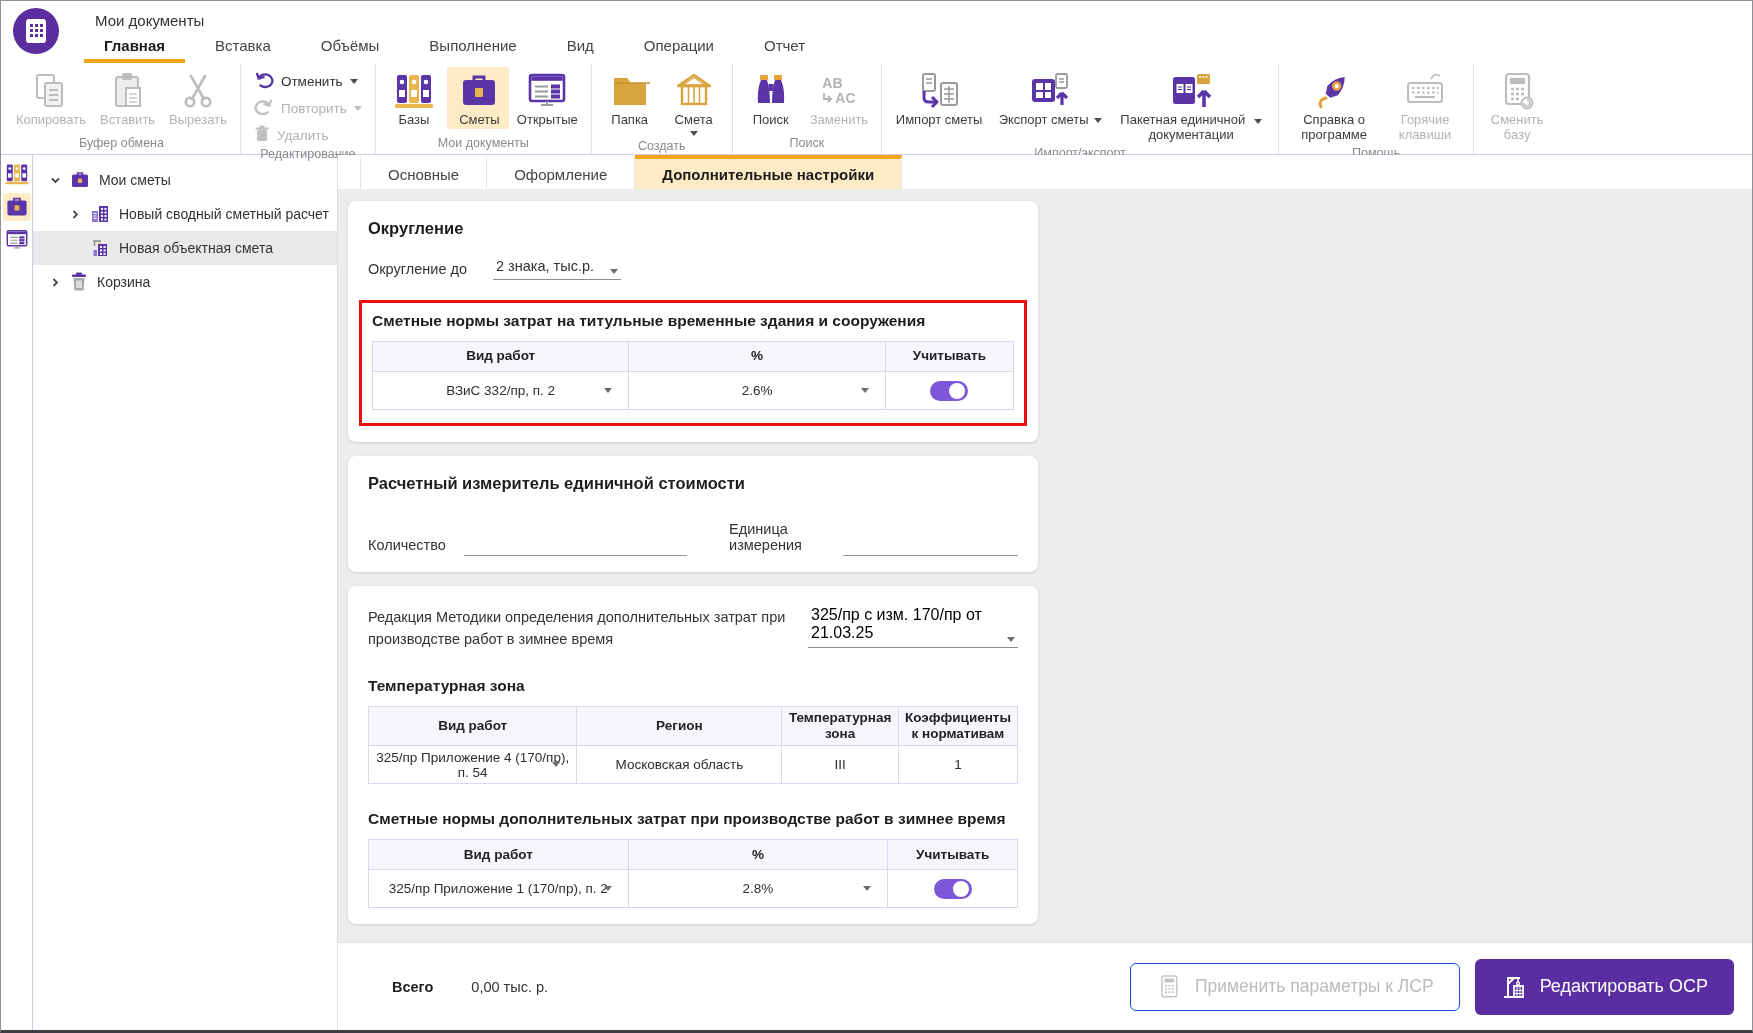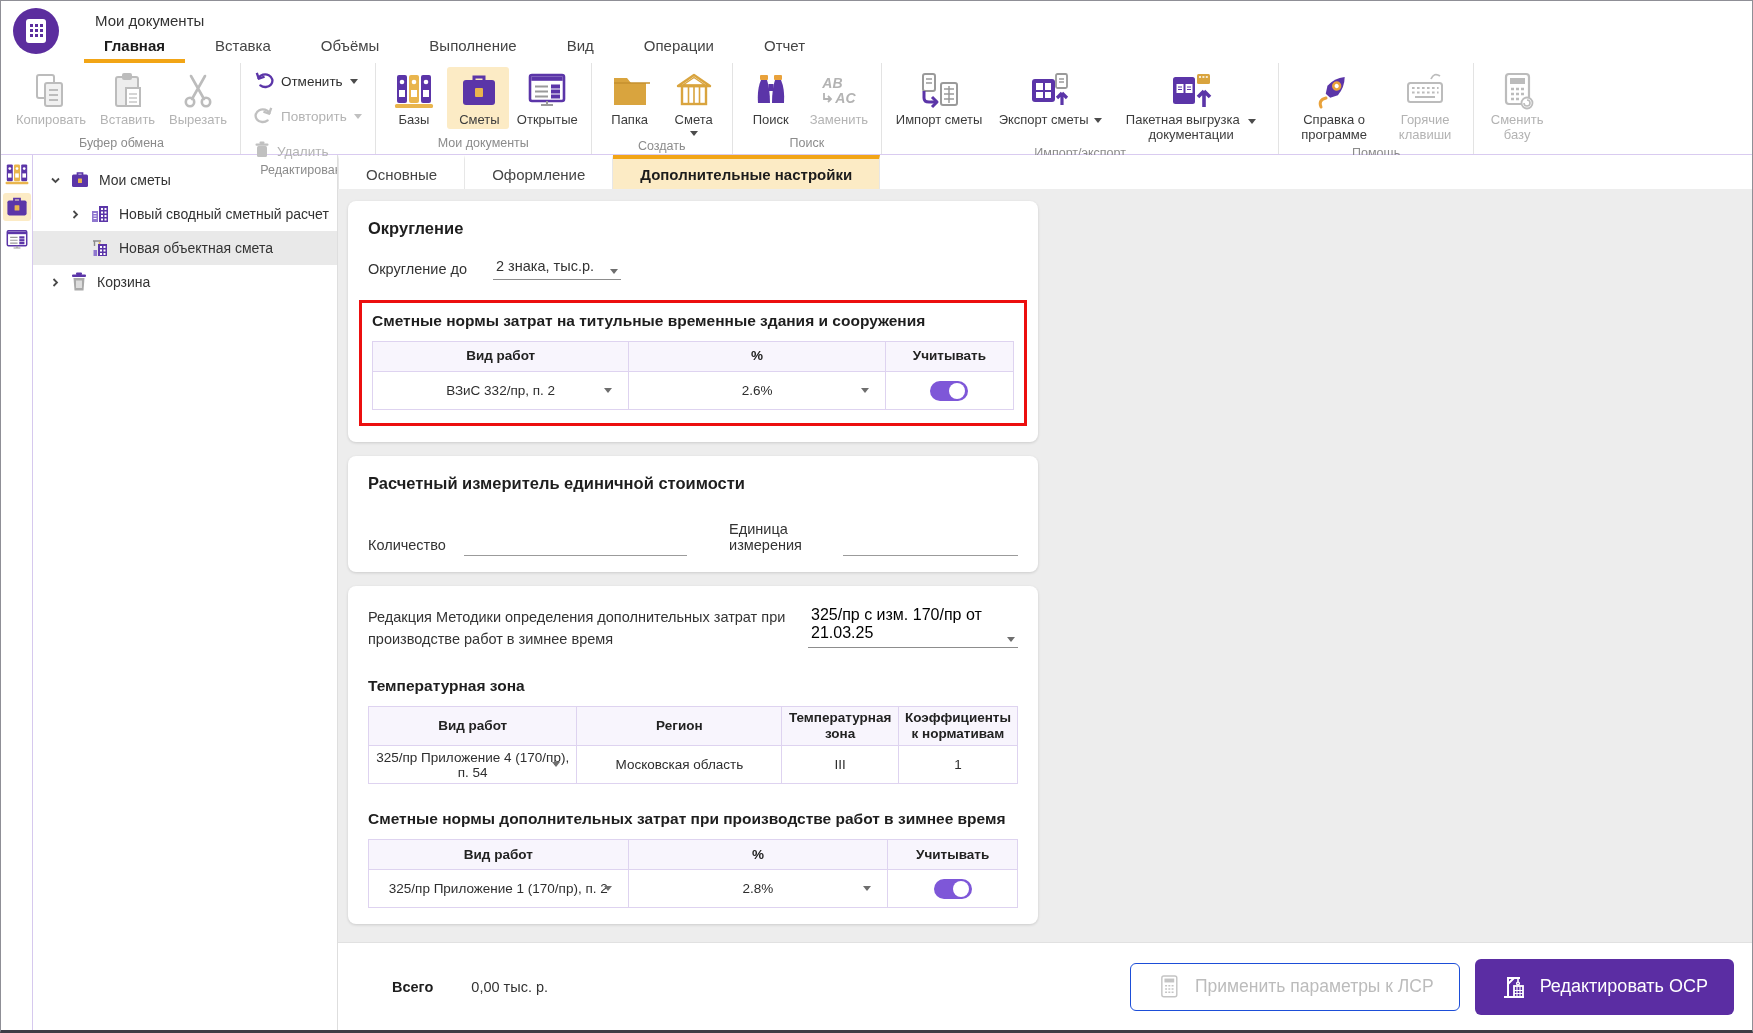--- a/index.html
+++ b/index.html
@@ -26,44 +26,44 @@
   .rgroup-label { text-align:center; font-size:12.5px; color:#8b8b8b; padding:2px 2px 3px; }
   .ritem { display:flex; flex-direction:column; align-items:center; min-width:62px; padding:2px 6px 1px; border-radius:3px; }
   .ricon { height:44px; display:flex; align-items:center; justify-content:center; }
   .rlabel { font-size:13px; color:#3c3c3c; text-align:center; line-height:1.15; }
   .ritem.disabled .rlabel { color:#b3b3b3; }
   .ritem.selected { background:#fcebc5;padding-left:9px; }
   .lbl-row { display:flex; align-items:center; gap:5px; }
   .car { width:0; height:0; border-left:4.5px solid transparent; border-right:4.5px solid transparent; border-top:5.5px solid #6e6e6e; display:inline-block; }
   .car.dis { border-top-color:#c0c0c0; }
   .car.dark { border-top-color:#4c4c4c; }
-  .edit-rows { display:flex; flex-direction:column; justify-content:flex-start; gap:15px; padding:4px 6px 0; }
+  .edit-rows { display:flex; flex-direction:column; justify-content:flex-start; gap:7px; padding:4px 6px 0; }
   .edit-row { display:flex; align-items:center; gap:7px; font-size:13.5px; color:#2f2f2f; height:20px; }
   .edit-row.disabled { color:#b3b3b3; }
-  .ab-icon { display:flex; flex-direction:column; align-items:flex-start; font-weight:bold; color:#b3b3b3; font-size:14px; line-height:1.05;font-style:italic; }
+  .ab-icon { display:flex; flex-direction:column; align-items:flex-start; font-weight:bold; color:#b3b3b3; font-size:14px; line-height:1.05; }
   .ab-icon .r2 { display:flex; align-items:center; gap:1px; }
 
   
   .app-body { flex:1; display:flex; min-height:0; }
   .rail { width:32px; flex:0 0 auto; border-right:1px solid #d6c9ee; padding-top:5px;
           display:flex; flex-direction:column; align-items:center; gap:5px; }
   .rail-item { width:28px; height:28px; border-radius:3px; display:flex; align-items:center; justify-content:center; }
   .rail-item.selected { background:#fcebc5; }
   .tree { width:305px; flex:0 0 auto; border-right:1px solid #dedede; padding-top:8px; }
   .trow { height:34px; display:flex; align-items:center; gap:9px; font-size:14px; color:#333; }
   .trow.selected { background:#e9e9e9;align-items:center; }
   .chev { width:12px; display:flex; justify-content:center; }
   .chev-ph { width:12px; }
   .p1 { padding-left:16px; } .p2 { padding-left:36px; }
 
   .main { flex:1; display:flex; flex-direction:column; min-width:0; }
   .doc-tabs { height:34px; flex:0 0 auto; display:flex; background:#fff; }
   .dtab { padding:0 27px; display:flex; align-items:center; font-size:15px; color:#454545;
           border-right:1px solid #e7e7e7; border-top:4px solid transparent; }
-  .dtab:first-child { border-left:1px solid #e7e7e7; }
+  .dtab:first-child { border-left:1px solid #e7e7e7;margin-left:22px; }
   .dtab.active { background:#fcebc5; border-top:4px solid #f2a516; font-weight:bold; color:#1c1c1c; }
 
   .content { flex:1; background:#ededed; padding:12px 0 0 10px; overflow:hidden; }
   .card { width:690px; background:#fff; border-radius:8px; box-shadow:0 1px 3px rgba(0,0,0,.14);
           padding:16px 20px; margin-bottom:14px; }
   .sect-h { font-size:16.5px; font-weight:bold; color:#1e1e1e; margin:2px 0 0; }
   .field-row { display:flex; align-items:center; gap:26px; margin-top:20px; font-size:14.5px; color:#333; }
   .dd-value { display:inline-flex; align-items:flex-end; gap:16px; border-bottom:1px solid #8d8d8d; padding:0 3px 5px; }
 
   .red-box { border:3px solid #ec0f0f; margin:20px -9px 0; padding:9px 10px 13px; }
@@ -359,21 +359,21 @@
               <rect x="8.5" y="13" width="7" height="9" fill="#fff"></rect>
                 <path d="M10 16h4M10 18.5h4" stroke="#5b35a8" stroke-width="1.1"></path>
               <rect x="17.5" y="13" width="7" height="9" fill="#fff"></rect>
                 <path d="M19 16h4M19 18.5h4" stroke="#5b35a8" stroke-width="1.1"></path>
               <rect x="29" y="3" width="13" height="10" rx="1.5" fill="#d9a43e"></rect>
               <path d="M31 6 h9" stroke="#fff" stroke-width="1.4" stroke-dasharray="2 1.4"></path>
               <path d="M36 36 V20 M36 20 l-6 6 M36 20 l6 6" fill="none" stroke="#5b35a8" stroke-width="3.6" stroke-linejoin="round"></path>
             </svg>
           </div>
           <div class="rlabel">
-            <span>Пакетная выгрузка</span>
+            <span>Пакетная единичной</span>
             <span class="car dark" style="margin-left:5px;"></span><br>
             <span>документации</span>
           </div>
         </div>
       </div>
       <div class="rgroup-label">Импорт/экспорт</div>
     </div>
 
     <div class="rgroup">
       <div class="rgroup-items">

